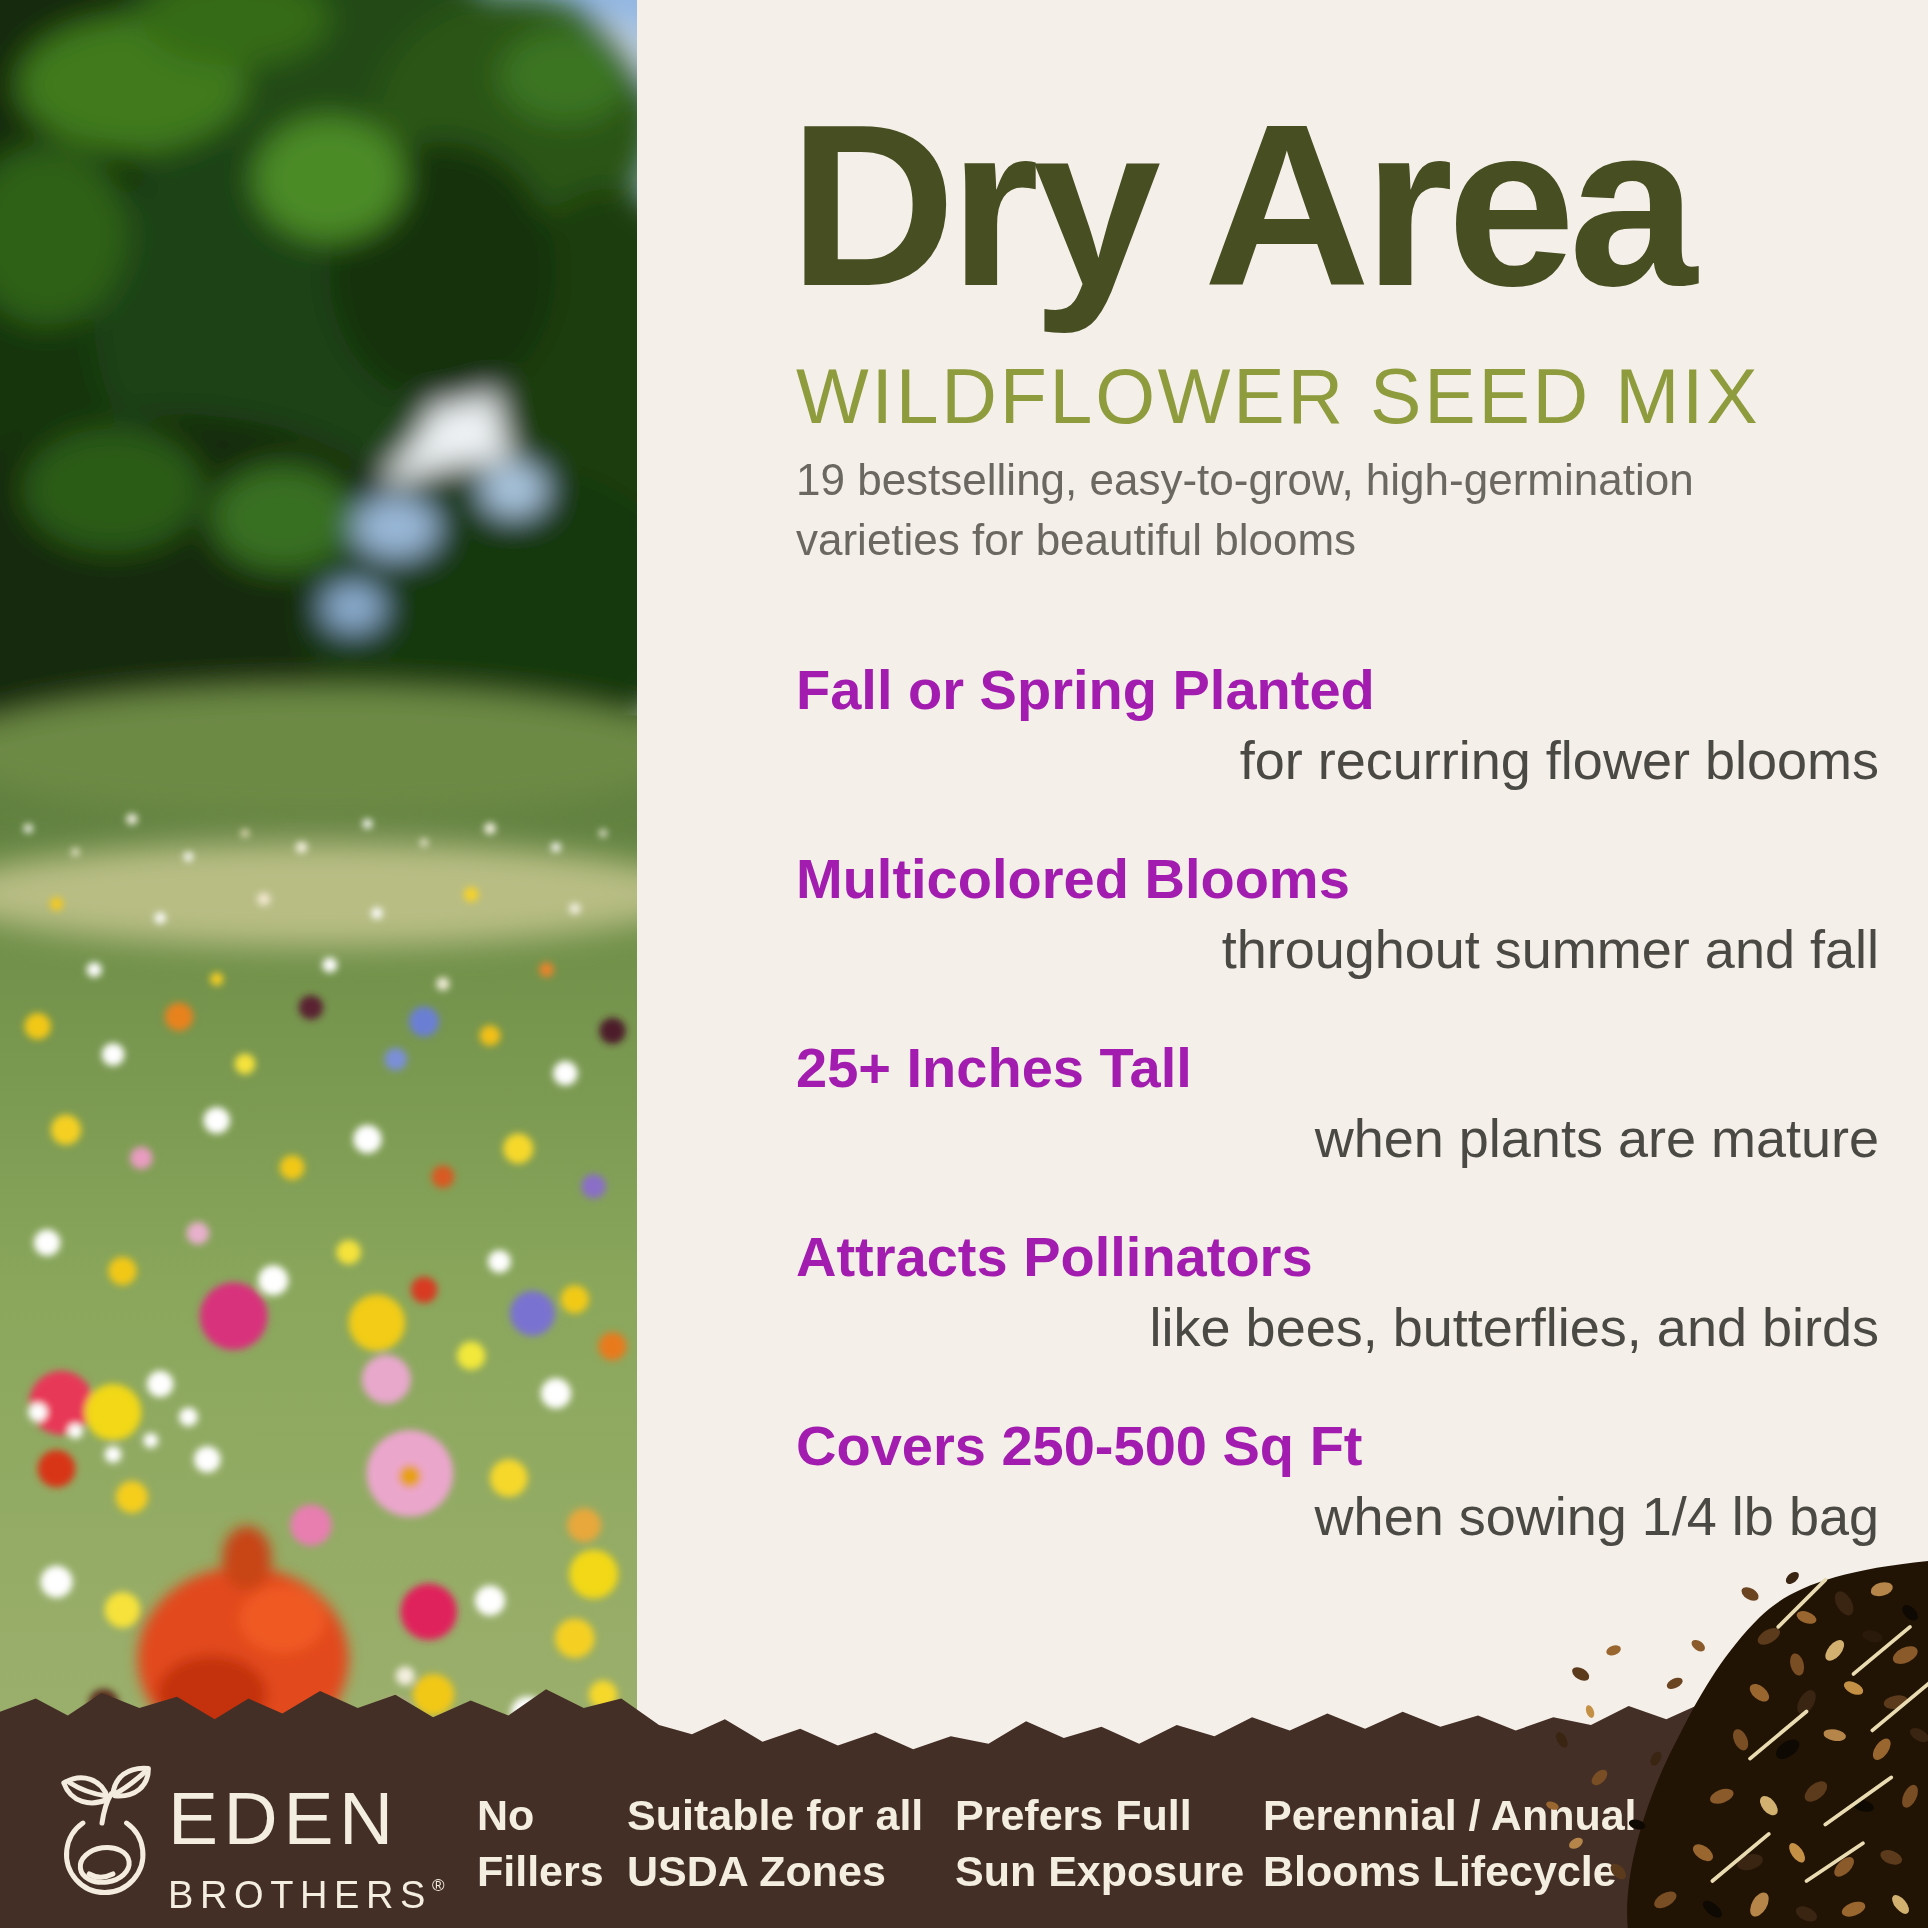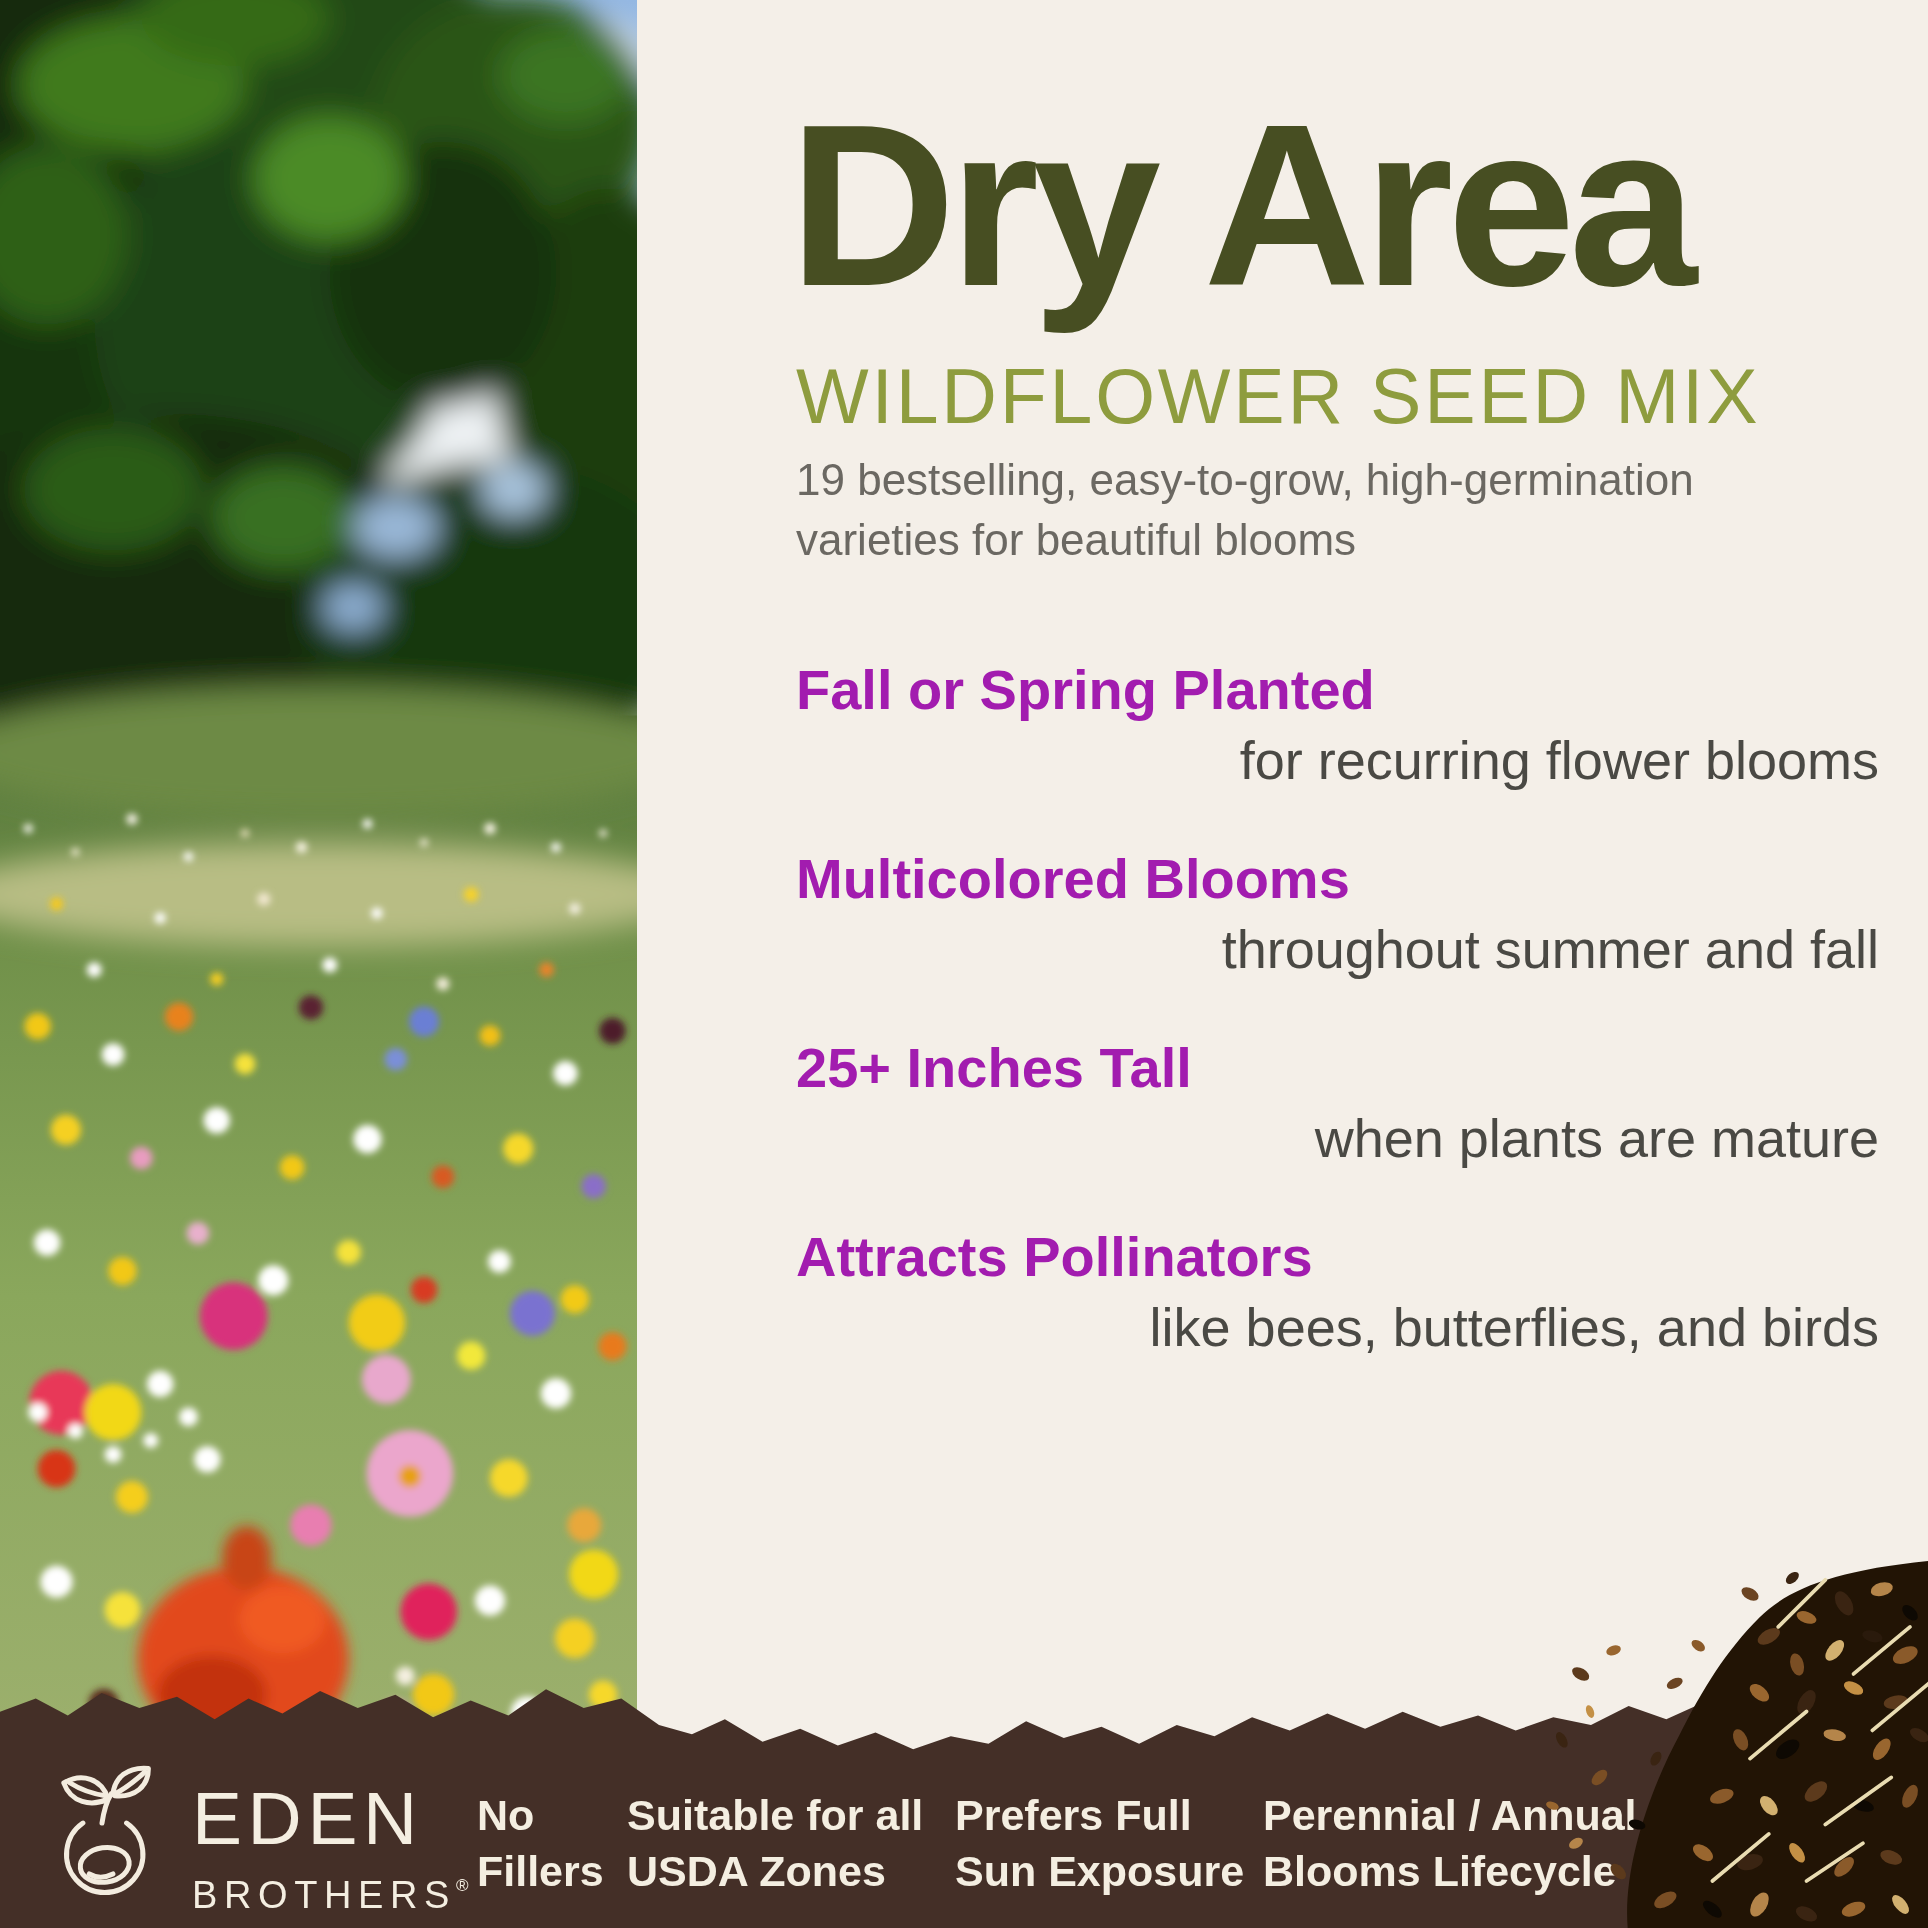--- a/index.html
+++ b/index.html
@@ -27,21 +27,21 @@
     font-size:44px;line-height:60px;color:#6b6862;
   }
   .features{position:absolute;left:796px;top:654px;width:1083px;}
   .feature{margin-bottom:49px;}
   .feature .f-head{font-size:56px;font-weight:bold;line-height:72px;color:#a21caf;}
   .feature .f-detail{font-size:54px;font-weight:400;line-height:68px;color:#4a4944;text-align:right;}
   
   .torn{position:absolute;left:0;top:1676px;width:1928px;height:252px;z-index:3;}
   .footer-content{position:absolute;left:0;top:1676px;width:1928px;height:252px;z-index:4;}
   .logo-icon{position:absolute;left:53px;top:87px;width:108px;height:141px;}
-  .brand{position:absolute;left:168px;top:105px;color:#f4eee1;margin-left:24px;}
+  .brand{position:absolute;left:168px;top:105px;color:#f4eee1;}
   .brand-top{font-size:75px;letter-spacing:5.6px;line-height:75px;font-weight:400;}
   .brand-bottom{font-size:38px;letter-spacing:6.6px;line-height:38px;margin-top:11.3px;font-weight:400;}
   .brand-reg{font-size:17px;vertical-align:17px;letter-spacing:0;}
   .badge{position:absolute;top:111px;color:#f4eee1;font-size:43px;font-weight:bold;line-height:56px;white-space:nowrap;}
   .badge-0{left:453px;margin-left:24px;}
   .badge-1{left:627px;}
   .badge-2{left:955px;}
   .badge-3{left:1263px;}
   
   .seeds{position:absolute;left:1524px;top:1561px;width:405px;height:367px;z-index:5;}
@@ -221,20 +221,24 @@
         <div class="f-detail">throughout summer and fall</div>
       </div>
       <div class="feature">
         <div class="f-head">25+ Inches Tall</div>
         <div class="f-detail">when plants are mature</div>
       </div>
       <div class="feature">
         <div class="f-head">Attracts Pollinators</div>
         <div class="f-detail">like bees, butterflies, and birds</div>
       </div>
+      <div class="feature">
+        <div class="f-head">Covers 250-500 Sq Ft</div>
+        <div class="f-detail">when sowing 1/4 lb bag</div>
+      </div>
     </div>
   </div>
 
   <div class="torn">
     <svg viewBox="0 0 2048 268" preserveAspectRatio="none" width="1928" height="252">
       <path fill="#442f27" d="M 0,38 L 38,24 L 72,42 L 108,18 L 148,34 L 188,22 L 228,46 L 264,24 L 300,40 L 340,16 L 380,34 L 420,20 L 460,44 L 500,26 L 540,42 L 580,14 L 620,34 L 660,24 L 700,52 L 735,62 L 770,46 L 810,70 L 850,56 L 890,74 L 930,60 L 970,78 L 1010,64 L 1050,72 L 1090,48 L 1130,66 L 1170,54 L 1210,72 L 1250,52 L 1290,64 L 1330,44 L 1370,58 L 1410,40 L 1450,56 L 1490,38 L 1530,54 L 1570,42 L 1610,58 L 1650,44 L 1690,52 L 1730,32 L 1770,46 L 1810,28 L 1850,44 L 1890,26 L 1930,42 L 1970,30 L 2010,44 L 2048,32 L 2048,268 L 0,268 Z"></path>
     </svg>
   </div>
 
   <div class="footer-content">

